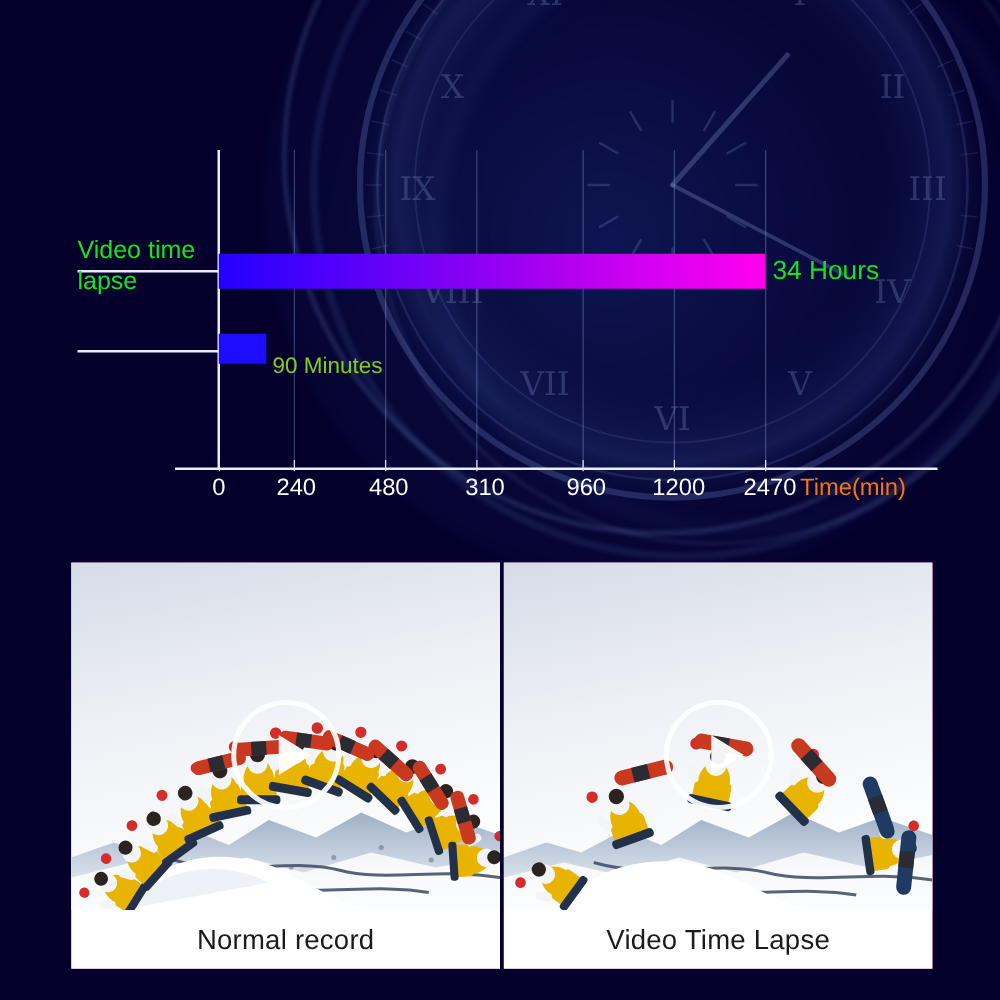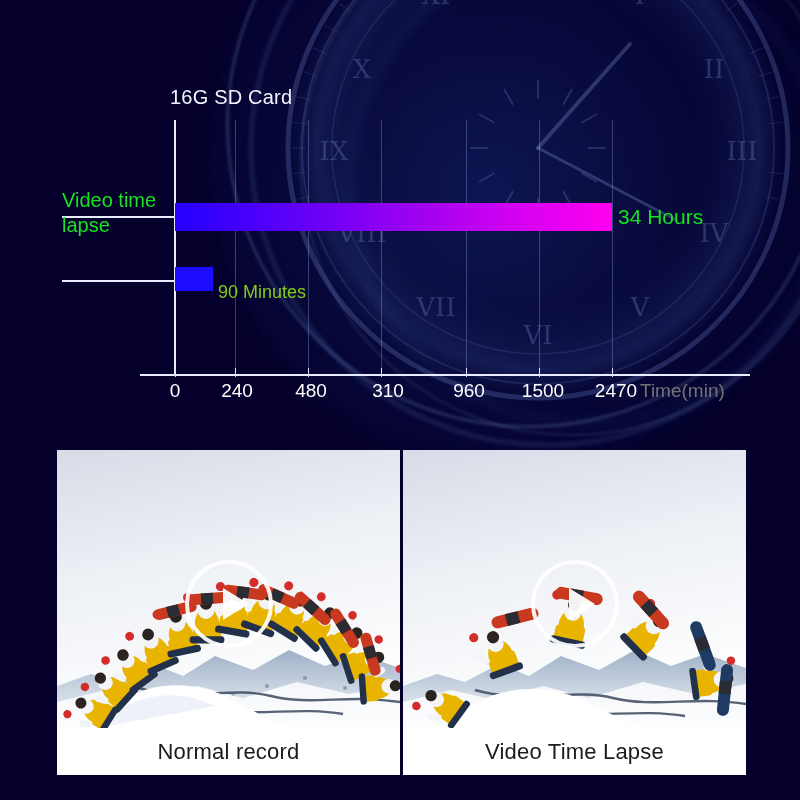--- a/index.html
+++ b/index.html
@@ -52,21 +52,21 @@
 
   .grid{position:absolute;top:120px;width:1px;height:254px;background:rgba(150,175,235,.34);}
 
   .tick{position:absolute;top:368px;width:1px;height:9px;background:#dfe4ff;}
 
   .tlabel{
     position:absolute;top:380px;color:#ffffff;font-size:19px;
     transform:translateX(-50%);white-space:nowrap;
   }
   .axis-name{
-    position:absolute;left:640px;top:380px;color:#737373;font-size:19px;white-space:nowrap;
+    position:absolute;left:640px;top:380px;color:#f97316;font-size:19px;white-space:nowrap;
   }
 
   
   .bar-tl{
     position:absolute;left:175px;top:203px;width:437px;height:28px;
     background:linear-gradient(90deg,#2400ff 0%,#4a00fb 18%,#7b00f5 40%,#aa00f0 60%,#d800f2 80%,#ff00ee 100%);
   }
   .bar-nv{
     position:absolute;left:175px;top:267px;width:38px;height:24px;background:#1d0cff;
   }
@@ -210,21 +210,20 @@
     </svg>
   </div>
 
   <div class="swoosh sw1"></div>
   <div class="swoosh sw2"></div>
   <div class="swoosh sw3"></div>
   <div class="swoosh sw4"></div>
 
   <div class="chart">
 
-    <div class="sd-title">16G SD Card</div>
 
     <div class="grid" style="left:235px"></div>
     <div class="grid" style="left:308px"></div>
     <div class="grid" style="left:381px"></div>
     <div class="grid" style="left:466px"></div>
     <div class="grid" style="left:539px"></div>
     <div class="grid" style="left:612px"></div>
 
     <div class="axis-y"></div>
     <div class="axis-x"></div>
@@ -235,21 +234,21 @@
     <div class="tick" style="left:381px"></div>
     <div class="tick" style="left:466px"></div>
     <div class="tick" style="left:539px"></div>
     <div class="tick" style="left:612px"></div>
 
     <div class="tlabel" style="left:175px">0</div>
     <div class="tlabel" style="left:237px">240</div>
     <div class="tlabel" style="left:311px">480</div>
     <div class="tlabel" style="left:388px">310</div>
     <div class="tlabel" style="left:469px">960</div>
-    <div class="tlabel" style="left:543px">1500</div>
+    <div class="tlabel" style="left:543px">1200</div>
     <div class="tlabel" style="left:616px">2470</div>
 
     <div class="axis-name">Time(min)</div>
 
     <div class="bar-tl"></div>
     <div class="val-tl">34 Hours</div>
 
     <div class="bar-nv"></div>
     <div class="val-nv">90 Minutes</div>
 

